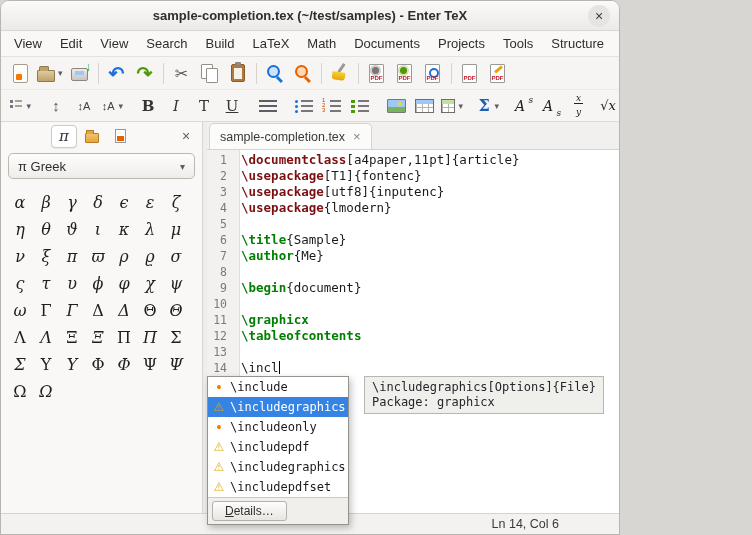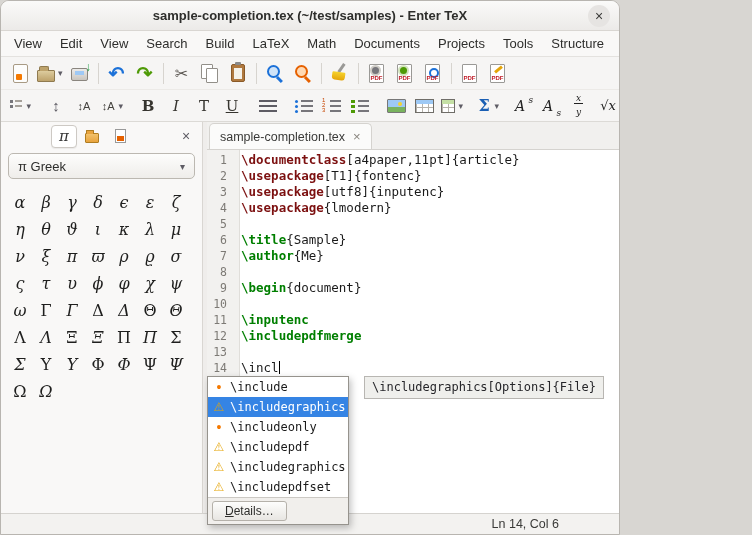--- a/index.html
+++ b/index.html
@@ -418,25 +418,25 @@
             <div class="ed-line">
               <span class="lnum">9</span>
               <span class="ltext"><span class="tok-env">\begin</span><span class="tok-pl">{document}</span></span>
             </div>
             <div class="ed-line">
               <span class="lnum">10</span>
               <span class="ltext"></span>
             </div>
             <div class="ed-line">
               <span class="lnum">11</span>
-              <span class="ltext"><span class="tok-env">\inputenc</span></span>
+              <span class="ltext"><span class="tok-env">\graphicx</span></span>
             </div>
             <div class="ed-line">
               <span class="lnum">12</span>
-              <span class="ltext"><span class="tok-env">\includepdfmerge</span></span>
+              <span class="ltext"><span class="tok-env">\tableofcontents</span></span>
             </div>
             <div class="ed-line">
               <span class="lnum">13</span>
               <span class="ltext"></span>
             </div>
             <div class="ed-line">
               <span class="lnum">14</span>
               <span class="ltext"><span class="tok-pl">\incl</span><span class="caret"></span></span>
             </div>
           </div>
@@ -468,20 +468,21 @@
                 <span>\includepdfset</span>
               </div>
             </div>
           <div class="details-row">
             <span class="details-btn"><span class="mnemo">D</span><span>etails…</span></span>
           </div>
         </div>
 
         <div class="calltip">
           <div>\includegraphics[Options]{File}</div>
+          <div>Package: graphicx</div>
         </div>
       </div>
     </div>
 
   </div>
 
   <div class="statusbar">
     <span>Ln 14, Col 6</span>
   </div>
 

